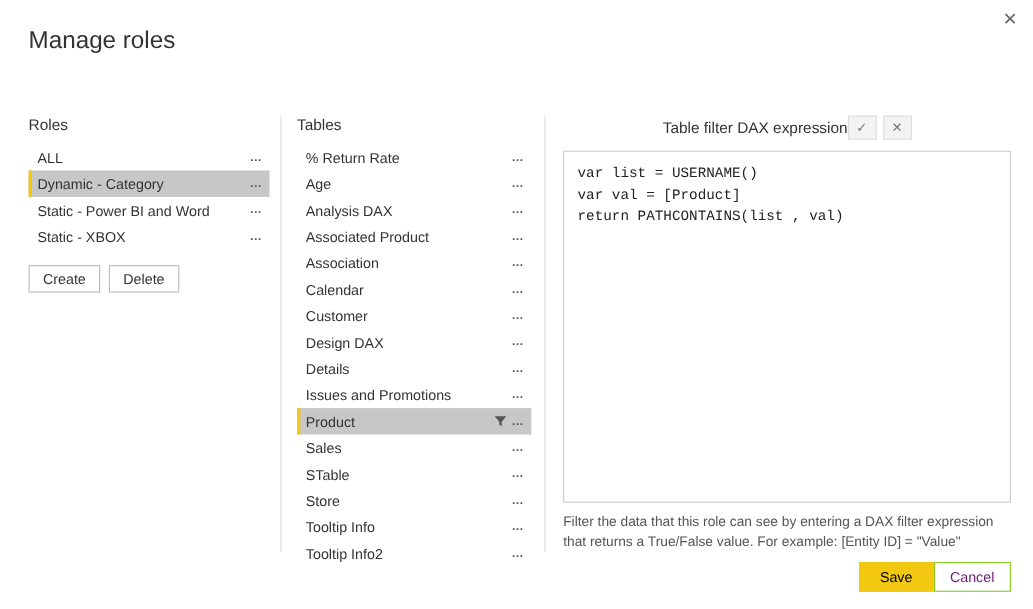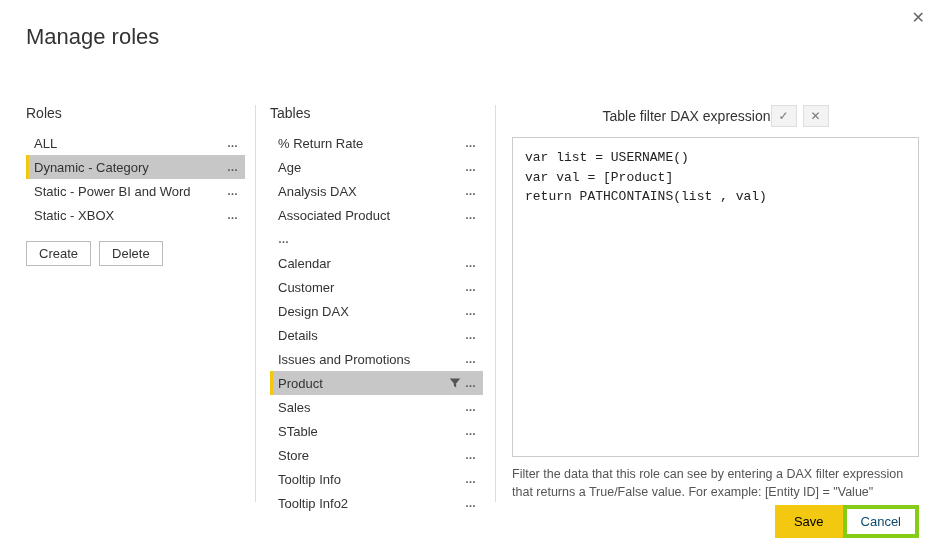--- a/index.html
+++ b/index.html
@@ -120,27 +120,27 @@
     .btn-primary {
       background: #f2c811;
       border: 1px solid #f2c811;
       color: #000;
       padding: 5px 18px;
       font-size: 13px;
       font-family: inherit;
       cursor: pointer;
     }
     .btn-footer {
-      border: 4px solid #84cc16;
+      border: 1px solid #84cc16;
       background: #fff;
       padding: 5px 14px;
       font-size: 13px;
       font-family: inherit;
       cursor: pointer;
-      color: #0c4a6e;
+      color: #701a75;
     }
   </style>
 </head>
 <body>
 
 <div class="close-x">✕</div>
 
 <div class="dialog-title">Manage roles</div>
 
 <div class="columns">
@@ -201,20 +201,21 @@
             <span class="dots">…</span>
           </span>
         </div>
         <div class="list-item">
           <span class="label">Associated Product</span>
           <span class="right">
             <span class="dots">…</span>
           </span>
         </div>
         <div class="list-item">
+          <span class="label">Association</span>
           <span class="right">
             <span class="dots">…</span>
           </span>
         </div>
         <div class="list-item">
           <span class="label">Calendar</span>
           <span class="right">
             <span class="dots">…</span>
           </span>
         </div>

